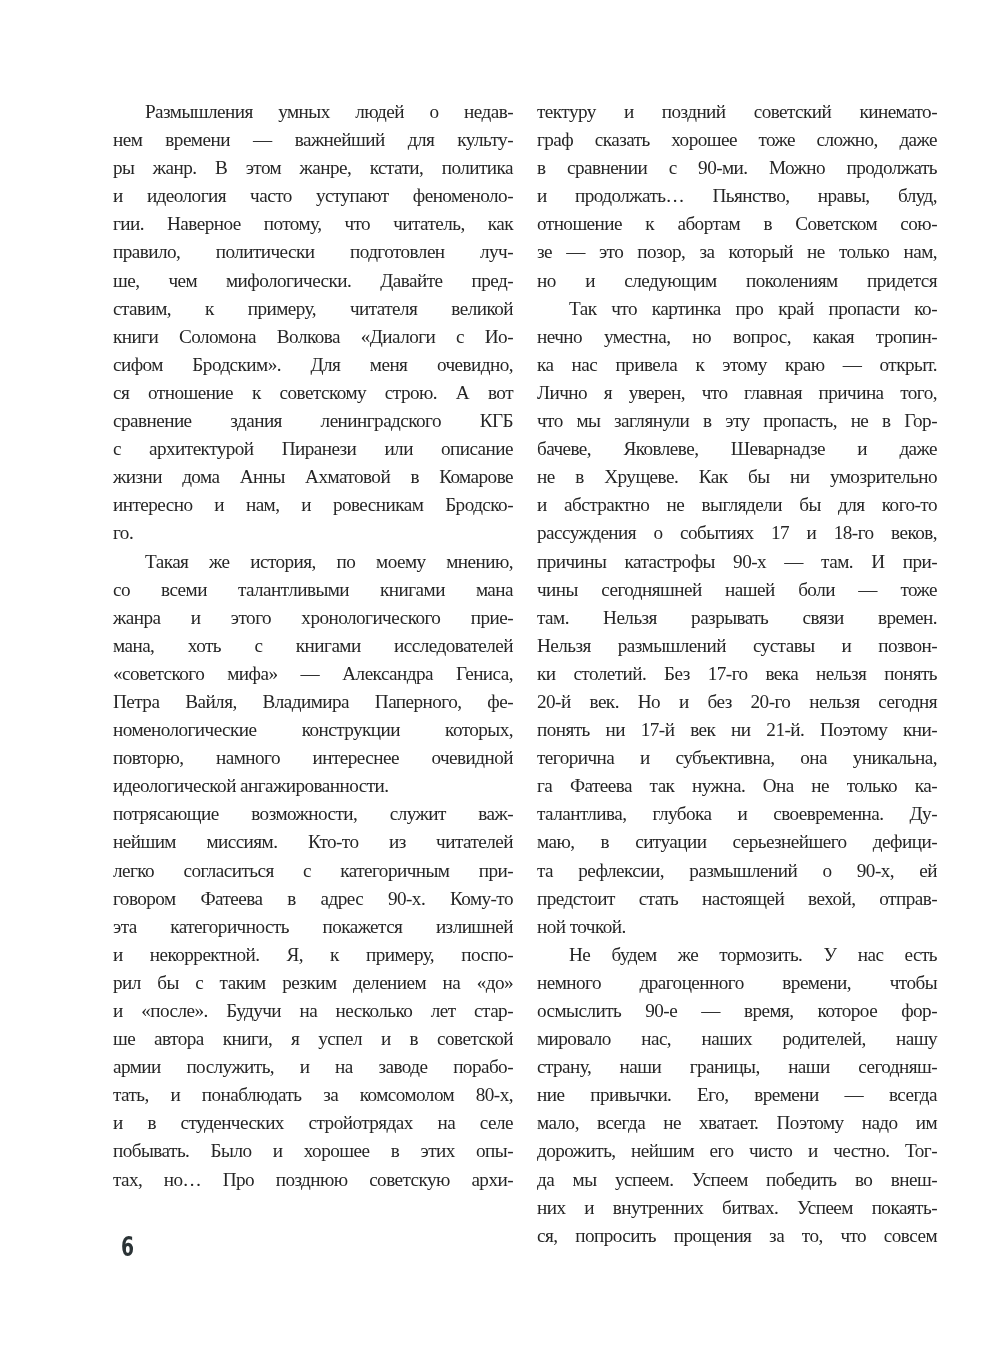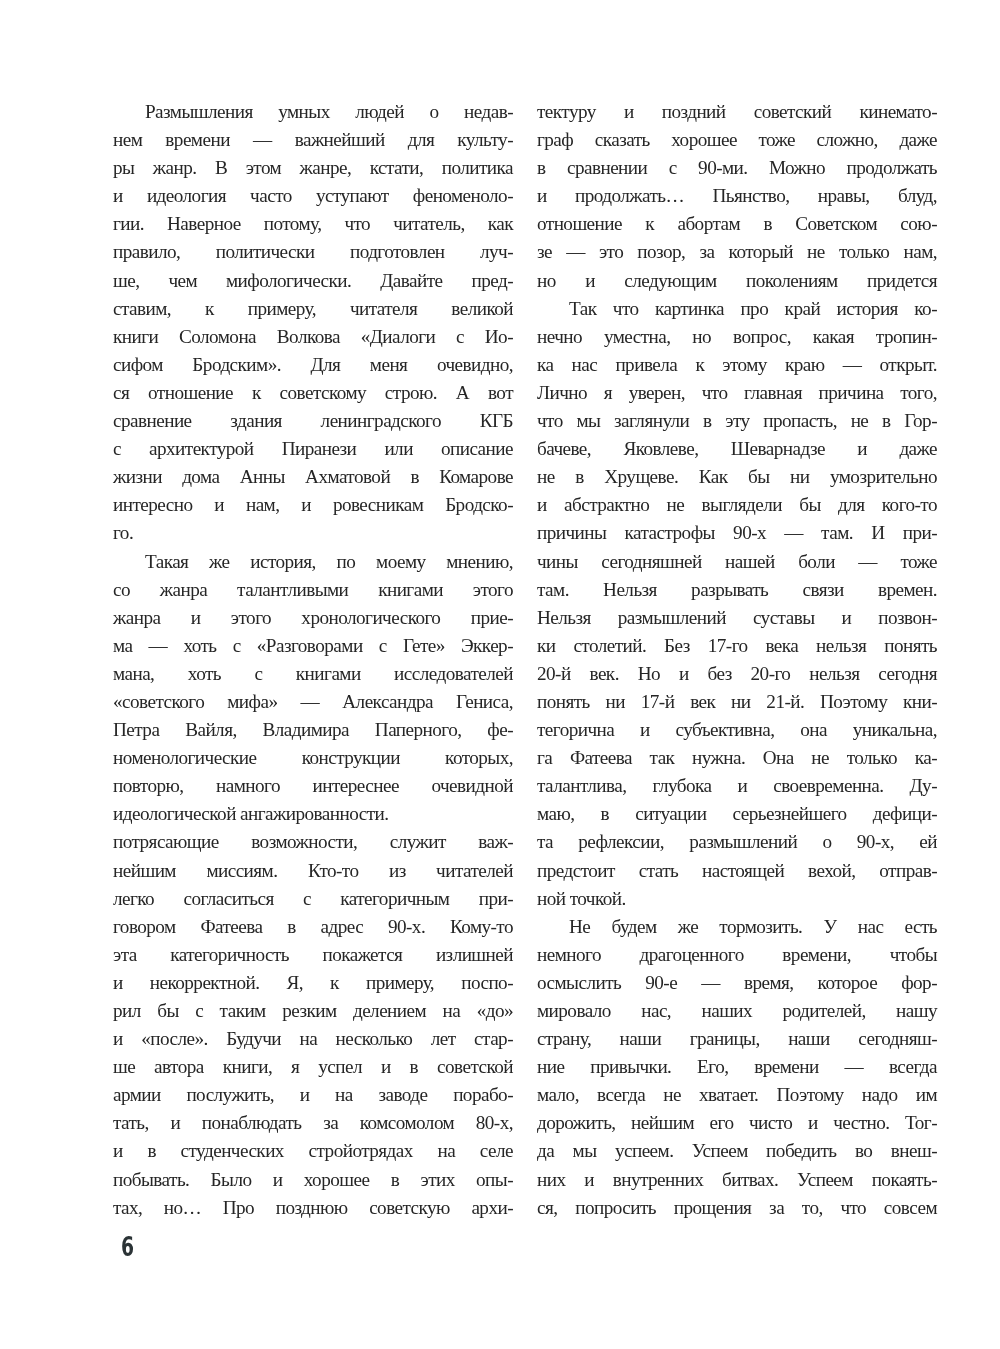--- a/index.html
+++ b/index.html
@@ -40,23 +40,22 @@
       <span class="line">ставим, к примеру, читателя великой</span>
       <span class="line">книги Соломона Волкова «Диалоги с Ио-</span>
       <span class="line">сифом Бродским». Для меня очевидно,</span>
       <span class="line">ся отношение к советскому строю. А вот</span>
       <span class="line">сравнение здания ленинградского КГБ</span>
       <span class="line">с архитектурой Пиранези или описание</span>
       <span class="line">жизни дома Анны Ахматовой в Комарове</span>
       <span class="line">интересно и нам, и ровесникам Бродско-</span>
       <span class="line last">го.</span>
       <span class="line indent">Такая же история, по моему мнению,</span>
-      <span class="line">со жанра талантливыми книгами этого</span>
+      <span class="line">со всеми талантливыми книгами мана</span>
       <span class="line">жанра и этого хронологического прие-</span>
-      <span class="line">ма — хоть с «Разговорами с Гете» Эккер-</span>
       <span class="line">мана, хоть с книгами исследователей</span>
       <span class="line">«советского мифа» — Александра Гениса,</span>
       <span class="line">Петра Вайля, Владимира Паперного, фе-</span>
       <span class="line">номенологические конструкции которых,</span>
       <span class="line">повторю, намного интереснее очевидной</span>
       <span class="line last">идеологической ангажированности.</span>
       <span class="line">потрясающие возможности, служит важ-</span>
       <span class="line">нейшим миссиям. Кто-то из читателей</span>
       <span class="line">легко согласиться с категоричным при-</span>
       <span class="line">говором Фатеева в адрес 90-х. Кому-то</span>
@@ -72,28 +71,29 @@
       <span class="line">тах, но… Про позднюю советскую архи-</span>
     </div>
   <div class="col right" id="col-right">
       <span class="line">тектуру и поздний советский кинемато-</span>
       <span class="line">граф сказать хорошее тоже сложно, даже</span>
       <span class="line">в сравнении с 90-ми. Можно продолжать</span>
       <span class="line">и продолжать… Пьянство, нравы, блуд,</span>
       <span class="line">отношение к абортам в Советском сою-</span>
       <span class="line">зе — это позор, за который не только нам,</span>
       <span class="line">но и следующим поколениям придется</span>
-      <span class="line indent">Так что картинка про край история ко-</span>
+      <span class="line indent">Так что картинка про край пропасти ко-</span>
       <span class="line">нечно уместна, но вопрос, какая тропин-</span>
       <span class="line">ка нас привела к этому краю — открыт.</span>
       <span class="line">Лично я уверен, что главная причина того,</span>
       <span class="line">что мы заглянули в эту пропасть, не в Гор-</span>
       <span class="line">бачеве, Яковлеве, Шеварнадзе и даже</span>
       <span class="line">не в Хрущеве. Как бы ни умозрительно</span>
       <span class="line">и абстрактно не выглядели бы для кого-то</span>
+      <span class="line">рассуждения о событиях 17 и 18-го веков,</span>
       <span class="line">причины катастрофы 90-х — там. И при-</span>
       <span class="line">чины сегодняшней нашей боли — тоже</span>
       <span class="line">там. Нельзя разрывать связи времен.</span>
       <span class="line">Нельзя размышлений суставы и позвон-</span>
       <span class="line">ки столетий. Без 17-го века нельзя понять</span>
       <span class="line">20-й век. Но и без 20-го нельзя сегодня</span>
       <span class="line">понять ни 17-й век ни 21-й. Поэтому кни-</span>
       <span class="line">тегорична и субъективна, она уникальна,</span>
       <span class="line">га Фатеева так нужна. Она не только ка-</span>
       <span class="line">талантлива, глубока и своевременна. Ду-</span>

